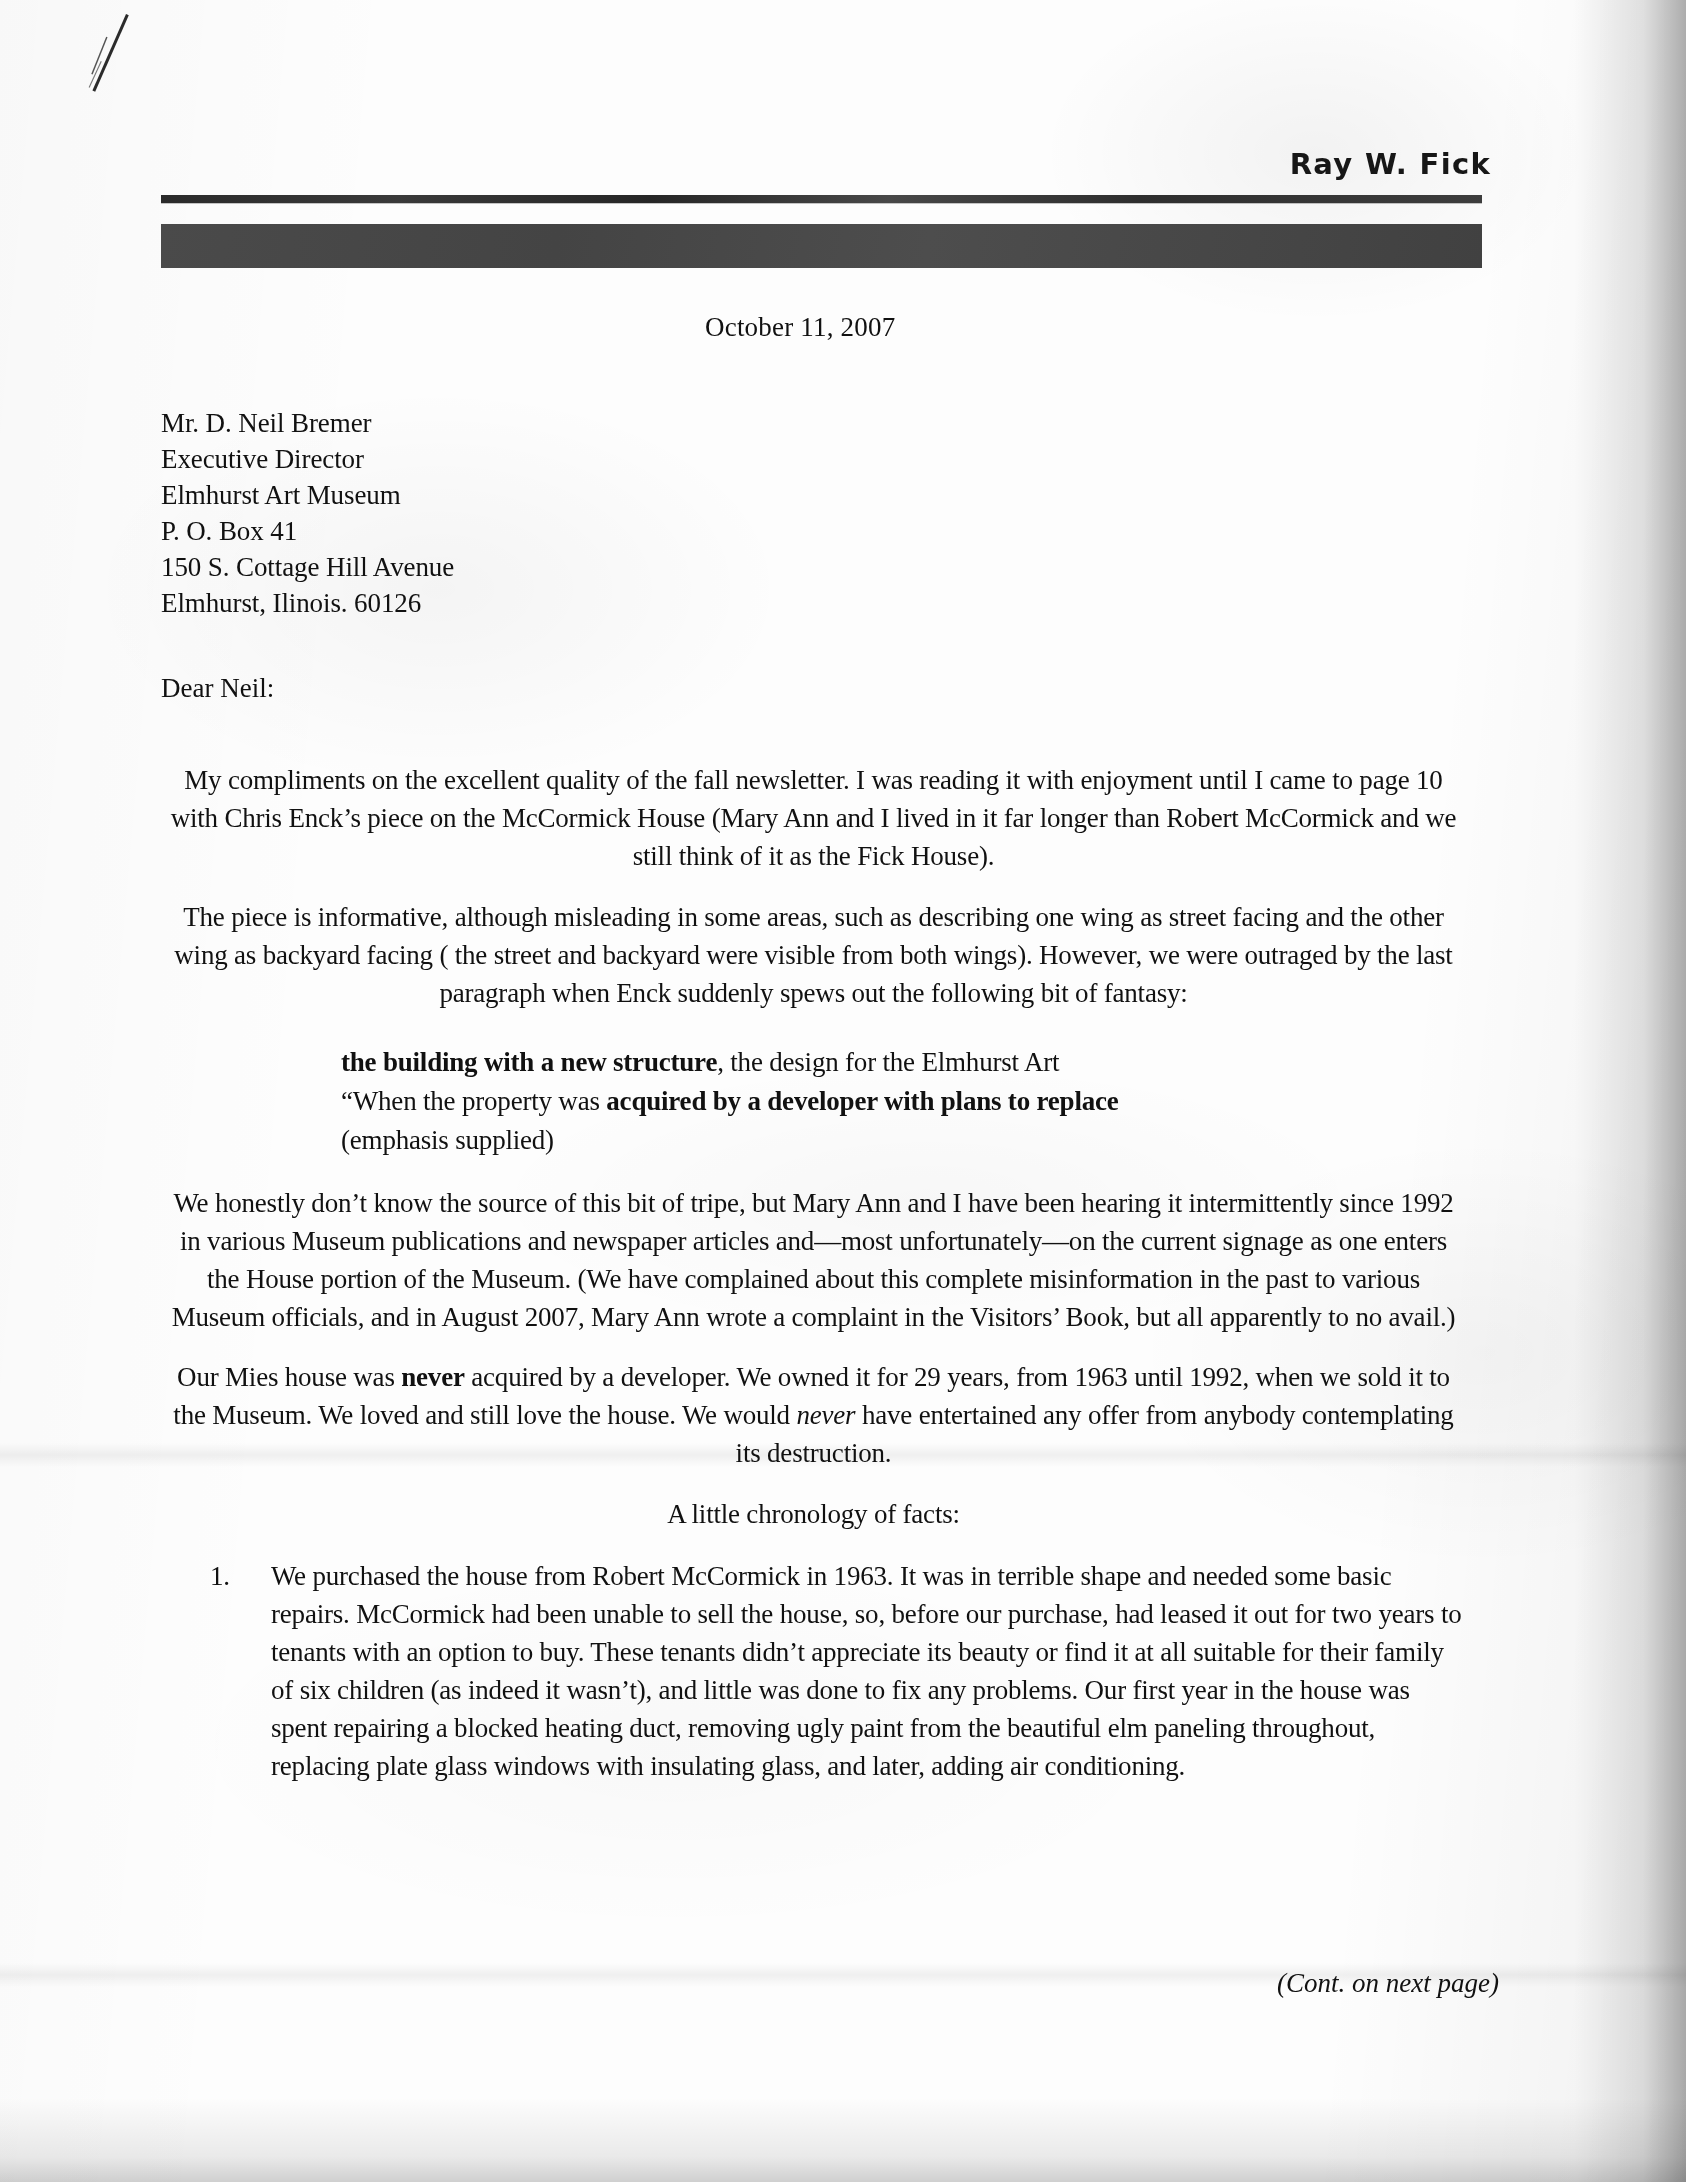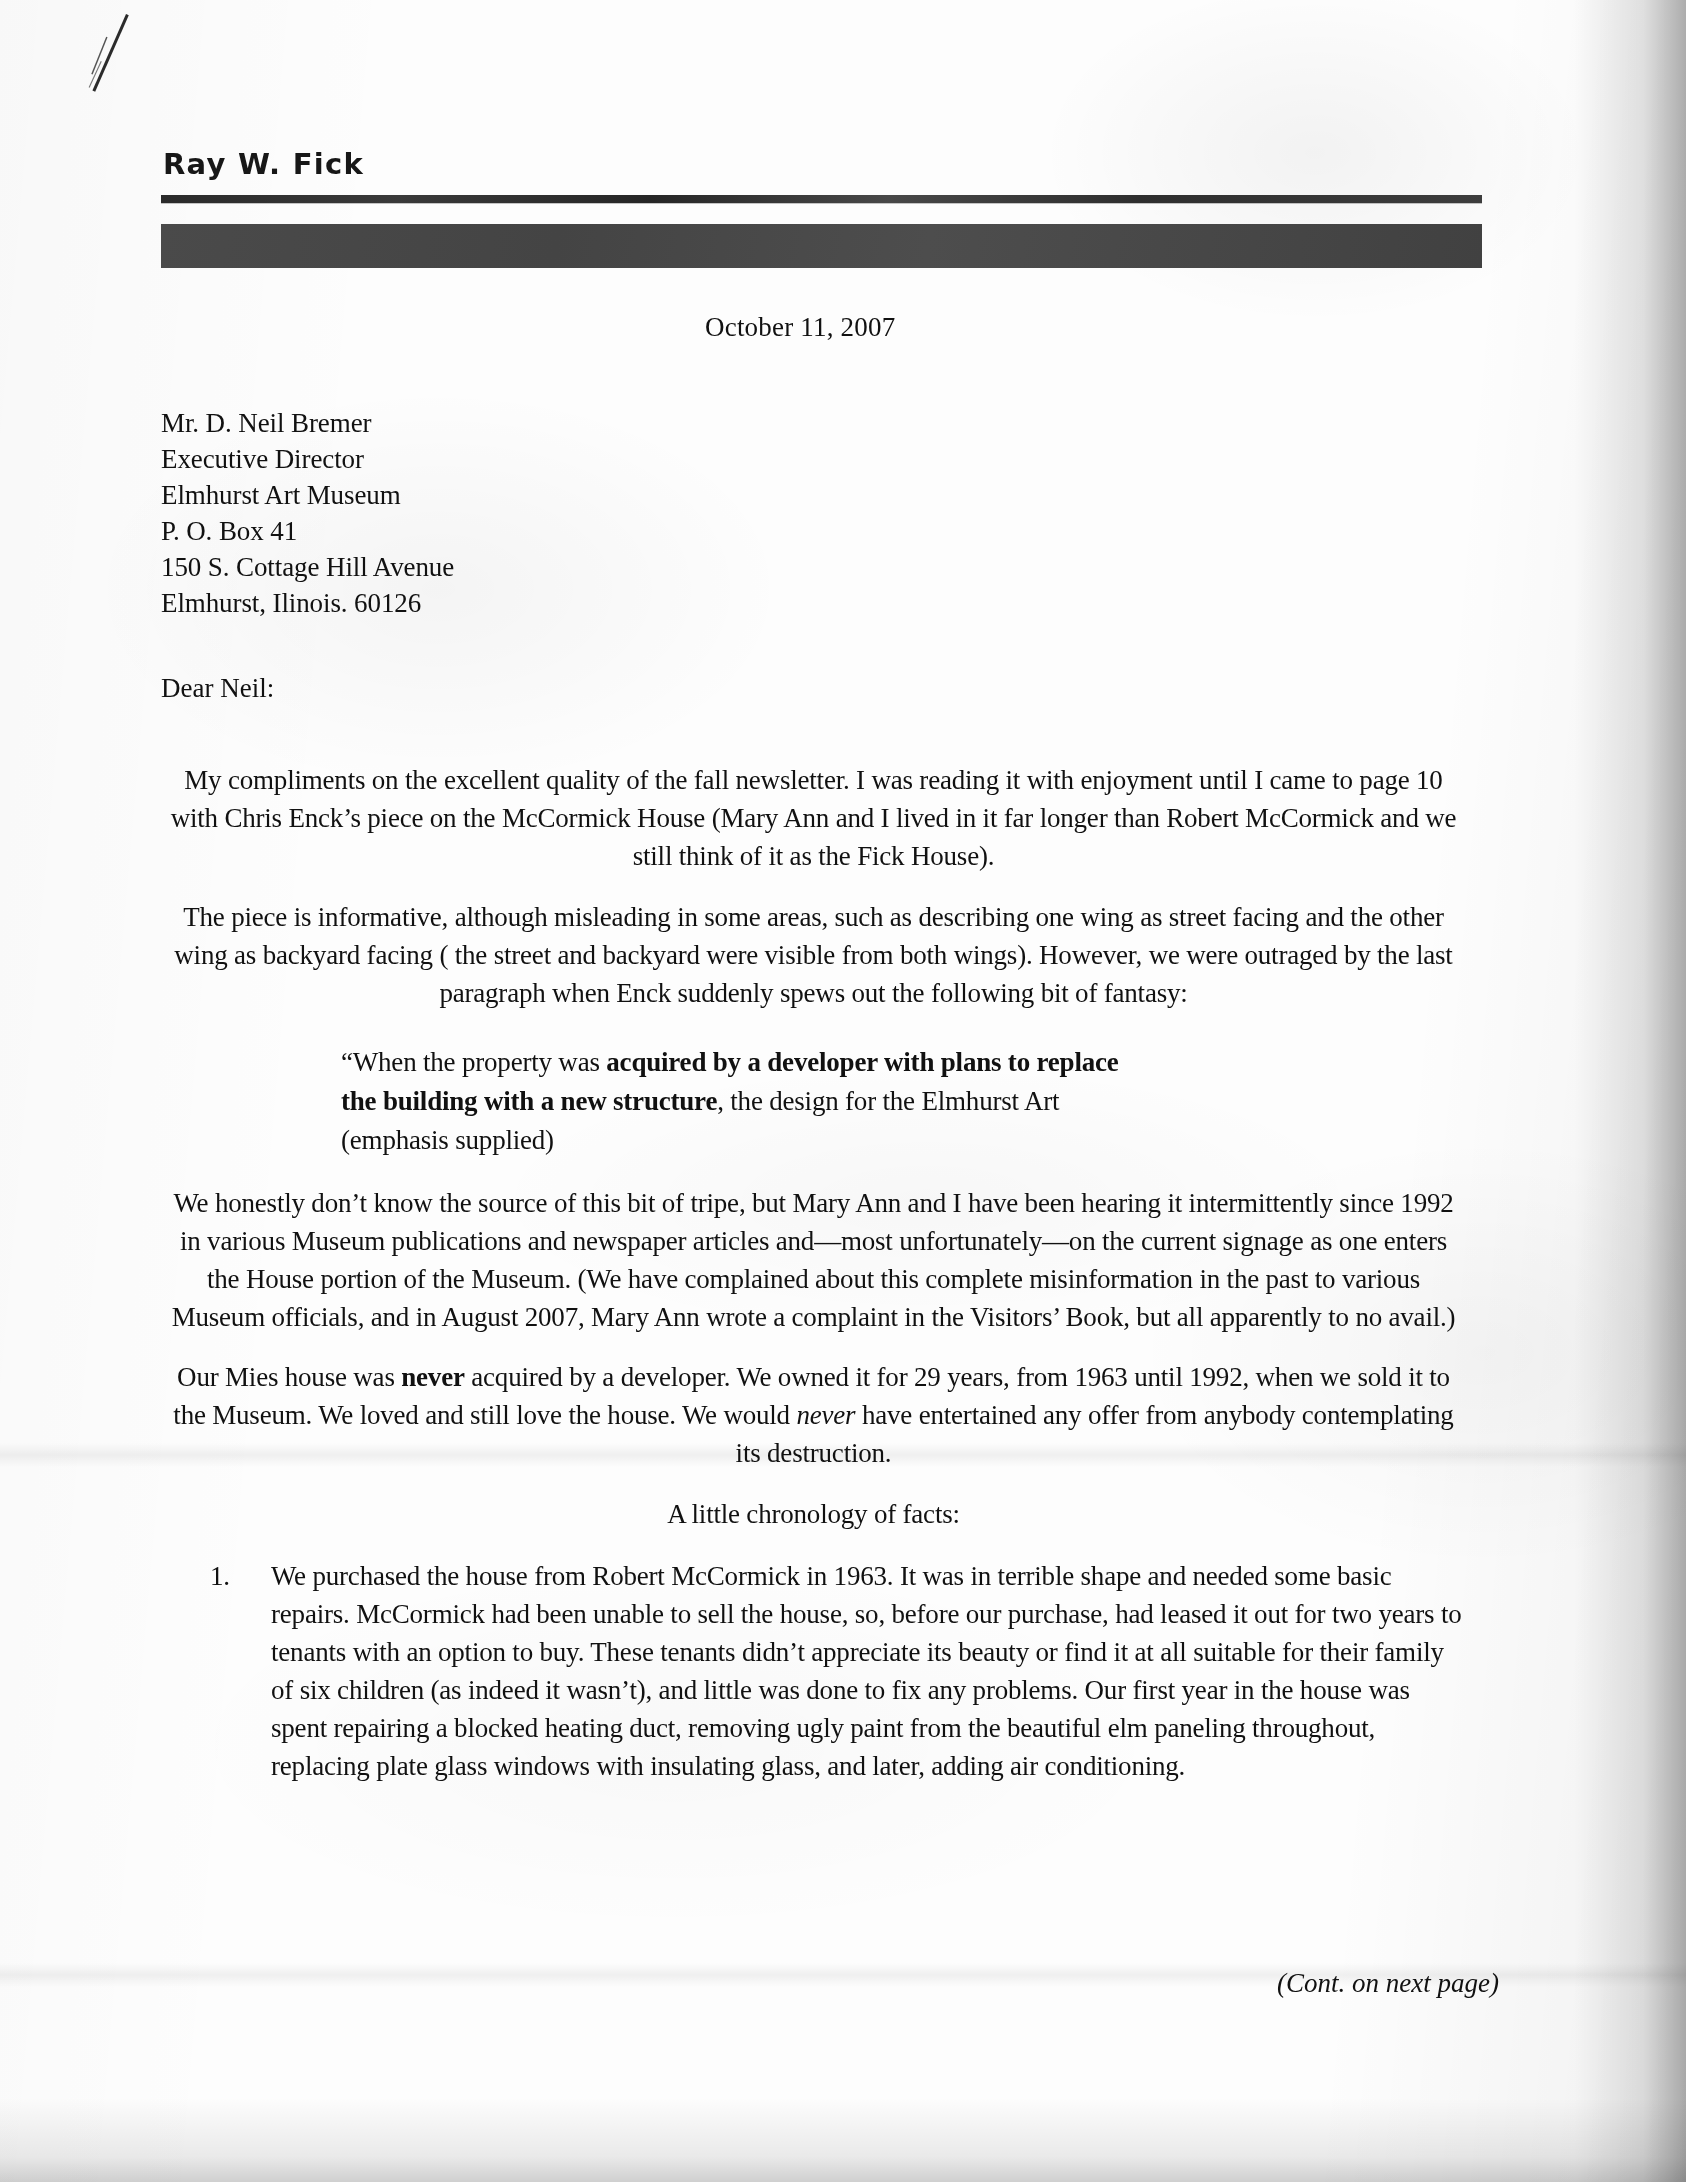--- a/index.html
+++ b/index.html
@@ -66,20 +66,21 @@
     width: 1330px;
   }
   .lh-name {
     font-family: "DejaVu Sans", "Liberation Sans", sans-serif;
     font-weight: bold;
     font-size: 29px;
     letter-spacing: 1.3px;
     color: #171717;
     line-height: 1;
     padding-left: 1.9px;
+    text-align: right;
   }
   .lh-rule-thin {
     margin-top: 16px;
     height: 8.4px;
     width: 1321px;
     background: linear-gradient(105deg,#2a2a2a 0%, #3a3a3a 18%, #262626 37%, #484848 55%, #2e2e2e 74%, #3d3d3d 100%);
     box-shadow: 0 0.9px 0 rgba(0,0,0,0.25);
   }
   .lh-rule-thick {
     margin-top: 20.6px;
@@ -196,22 +197,22 @@
 
   <div class="salutation">Dear Neil:</div>
 
   <div class="body">
 
     <p>My compliments on the excellent quality of the fall newsletter. I was reading it with enjoyment until I came to page 10 with Chris Enck’s piece on the  McCormick House (Mary Ann and I lived in it far longer than Robert McCormick and we still think of it as the Fick House).</p>
 
     <p class="tight">The piece is informative, although misleading in some areas, such as describing one wing as street facing and the other wing as backyard facing ( the street and backyard were visible from both wings). However, we were outraged by the last paragraph when  Enck suddenly spews out the following bit of fantasy:</p>
 
     <blockquote class="quote">
+      <span class="qline"><b>the building with a new structure</b><span>, the design for the Elmhurst Art</span></span>
       <span class="qline"><span>“When the property was </span><b>acquired by a developer with plans to replace</b></span>
-      <span class="qline"><b>the building with a new structure</b><span>, the design for the Elmhurst Art</span></span>
       <span class="qline">(emphasis supplied)</span>
     </blockquote>
 
     <p>We honestly don’t know the source of this bit of tripe, but Mary Ann and I have been hearing it intermittently since 1992 in various Museum publications and newspaper articles and—most unfortunately—on the current signage as one enters the House portion of the Museum. (We have complained about this complete misinformation in the past to various Museum officials, and in August 2007, Mary Ann wrote a complaint in the Visitors’ Book, but all apparently to no avail.)</p>
 
     <p><span>Our Mies house was </span><b>never</b><span> acquired by a developer. We owned it for 29 years, from 1963 until 1992, when we sold it to the Museum. We loved and still love the house. We would </span><i>never</i><span> have entertained any offer from anybody contemplating its destruction.</span></p>
 
     <p>A little chronology of facts:</p>
 
     <ol class="chrono">

